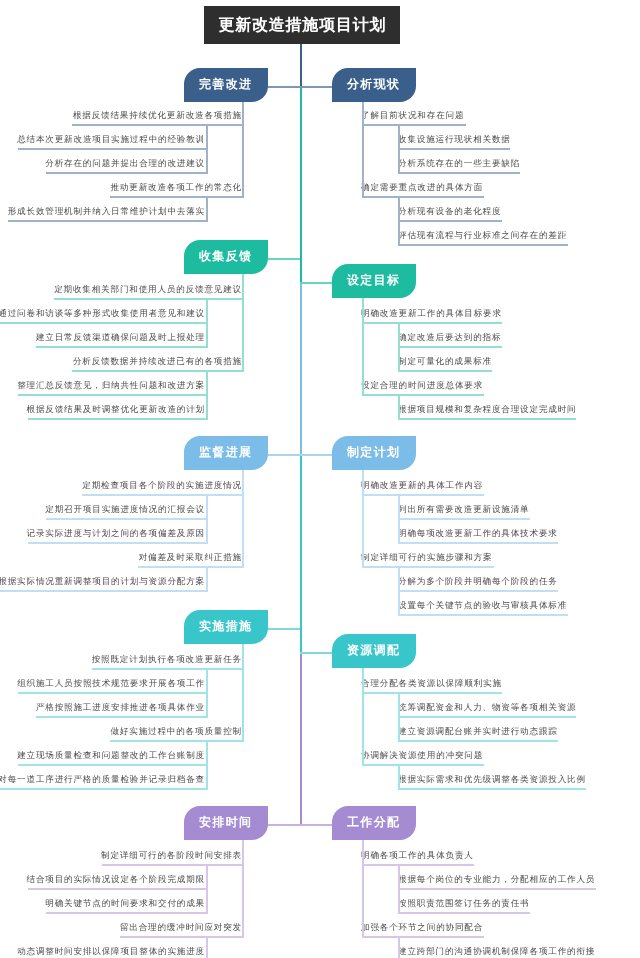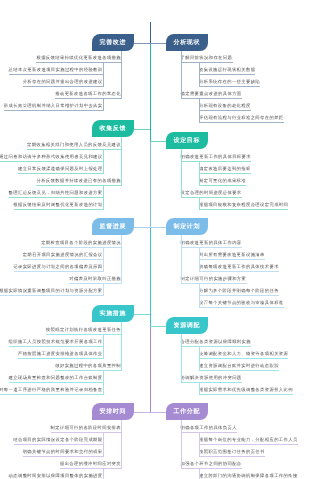--- a/index.html
+++ b/index.html
@@ -11,20 +11,21 @@
  font-size:8px;font-weight:700;display:flex;align-items:center;justify-content:center;letter-spacing:0.4px;padding-left:0.4px;}
 .seg{position:absolute;}
 .bnode{position:absolute;height:17px;border-radius:8px 0 8px 0;color:#ffffff;font-size:6px;font-weight:700;
  display:flex;align-items:center;justify-content:center;letter-spacing:0.7px;padding-left:0.7px;}
 .rowtext{position:absolute;font-size:4.3px;color:#4a4a4a;white-space:nowrap;line-height:6px;letter-spacing:0.4px;}
 </style>
 </head>
 <body>
 
 <div id="canvas">
+  <div id="root-title">更新改造措施项目计划</div>
 <div class="seg" style="left: 149.5px; top: 22px; width: 1px; height: 21.5px; background: rgb(58, 95, 138);"></div>
     <div class="seg" style="left: 149.5px; top: 42.5px; width: 1px; height: 99px; background: rgb(29, 188, 160);"></div>
     <div class="seg" style="left: 149.5px; top: 140.5px; width: 1px; height: 87px; background: rgb(124, 188, 232);"></div>
     <div class="seg" style="left: 149.5px; top: 226.5px; width: 1px; height: 100px; background: rgb(56, 198, 203);"></div>
     <div class="seg" style="left: 149.5px; top: 325.5px; width: 1px; height: 87px; background: rgb(165, 139, 210);"></div>
     <div class="bnode" style="left: 91.5px; top: 34px; width: 42px; background: rgb(58, 95, 138);">完善改进</div>
     <div class="seg" style="left: 133.5px; top: 42.5px; width: 16px; height: 1px; background: rgb(127, 151, 179);"></div>
     <div class="rowtext" style="top: 55px; right: 179px;">根据反馈结果持续优化更新改造各项措施</div>
     <div class="rowtext" style="top: 67px; right: 197.5px;">总结本次更新改造项目实施过程中的经验教训</div>
     <div class="rowtext" style="top: 79px; right: 197.5px;">分析存在的问题并提出合理的改进建议</div>

